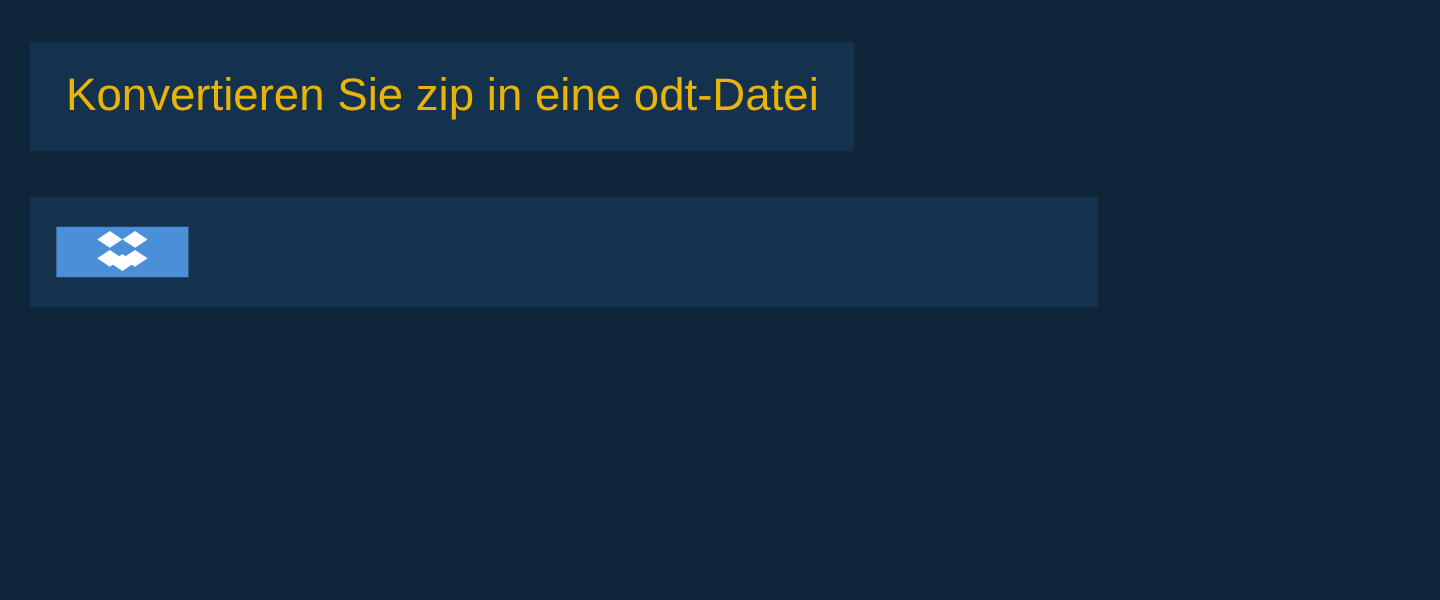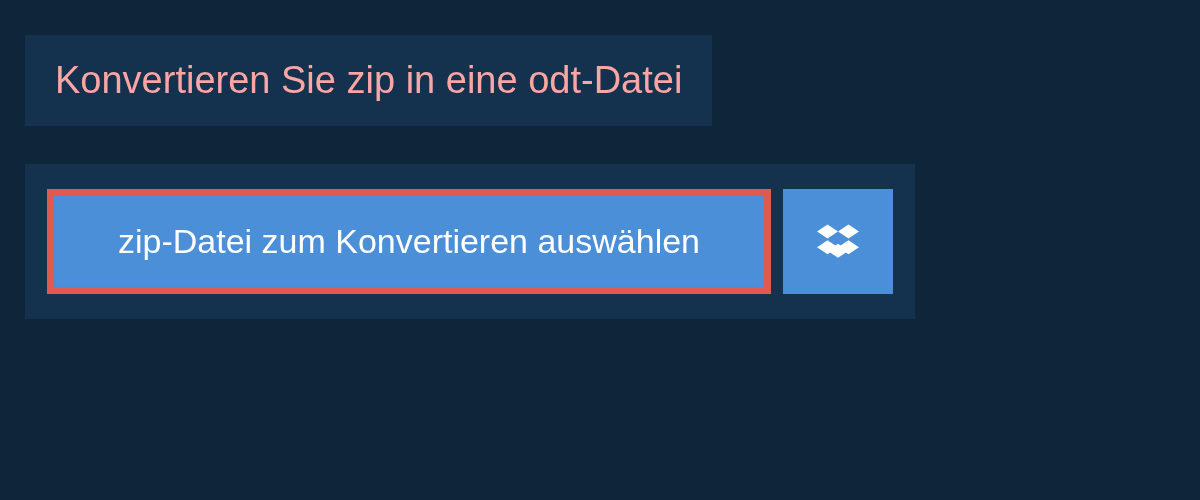--- a/index.html
+++ b/index.html
@@ -16,21 +16,21 @@
     }
     .container {
       padding: 35px 25px;
     }
     .header-tab {
       display: inline-block;
       background: #14324d;
       padding: 24px 30px;
     }
     .header-title {
-      color: #fca5a5;
+      color: #eab308;
       font-size: 38px;
       font-weight: 400;
     }
     .button-panel {
       background: #14324d;
       padding: 25px 22px;
       margin-top: 38px;
       display: flex;
       gap: 12px;
       width: 890px;
@@ -64,23 +64,20 @@
     }
   </style>
 </head>
 <body>
 
 <div class="container">
   <div class="header-tab">
     <h1 class="header-title">Konvertieren Sie zip in eine odt-Datei</h1>
   </div>
   <div class="button-panel">
-    <div class="select-button">
-      <span>zip-Datei zum Konvertieren auswählen</span>
-    </div>
     <div class="dropbox-button">
       <svg class="dropbox-icon" viewBox="0 0 48 48" fill="#ffffff">
         <path d="M12 4 L24 12 L12 20 L0 12 Z"></path>
         <path d="M36 4 L48 12 L36 20 L24 12 Z"></path>
         <path d="M12 22 L24 30 L12 38 L0 30 Z"></path>
         <path d="M36 22 L48 30 L36 38 L24 30 Z"></path>
         <path d="M24 32 L36 40 L24 48 L12 40 Z" transform="translate(0,-6)"></path>
       </svg>
     </div>
   </div>

